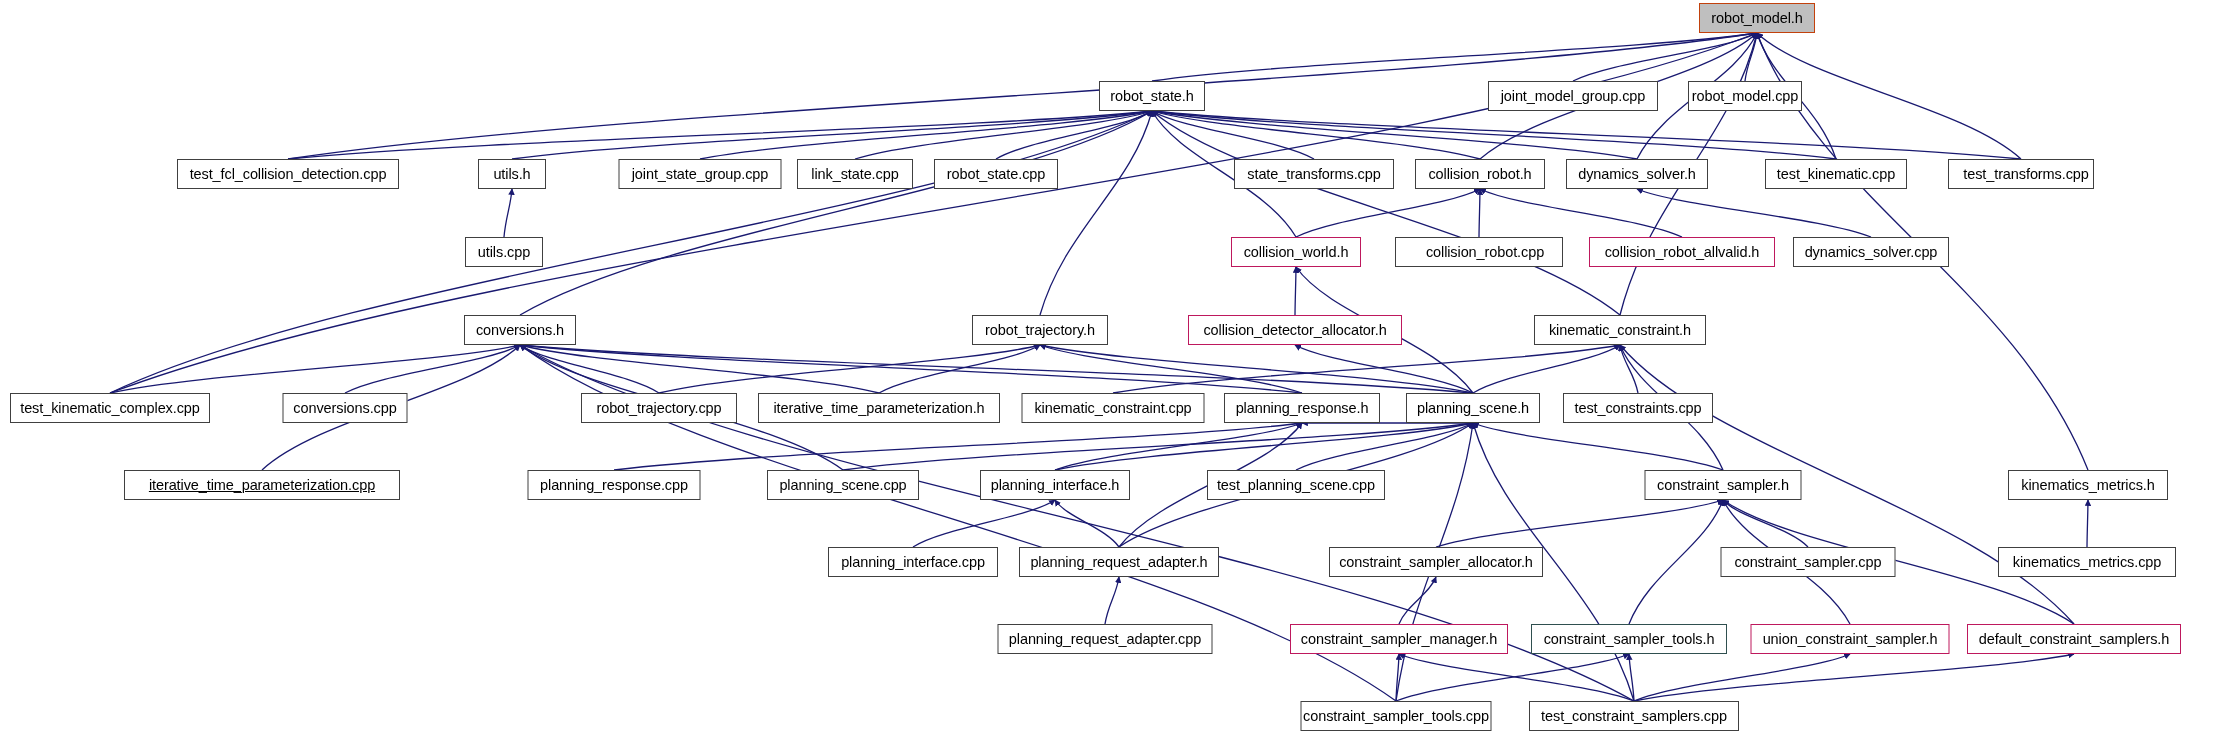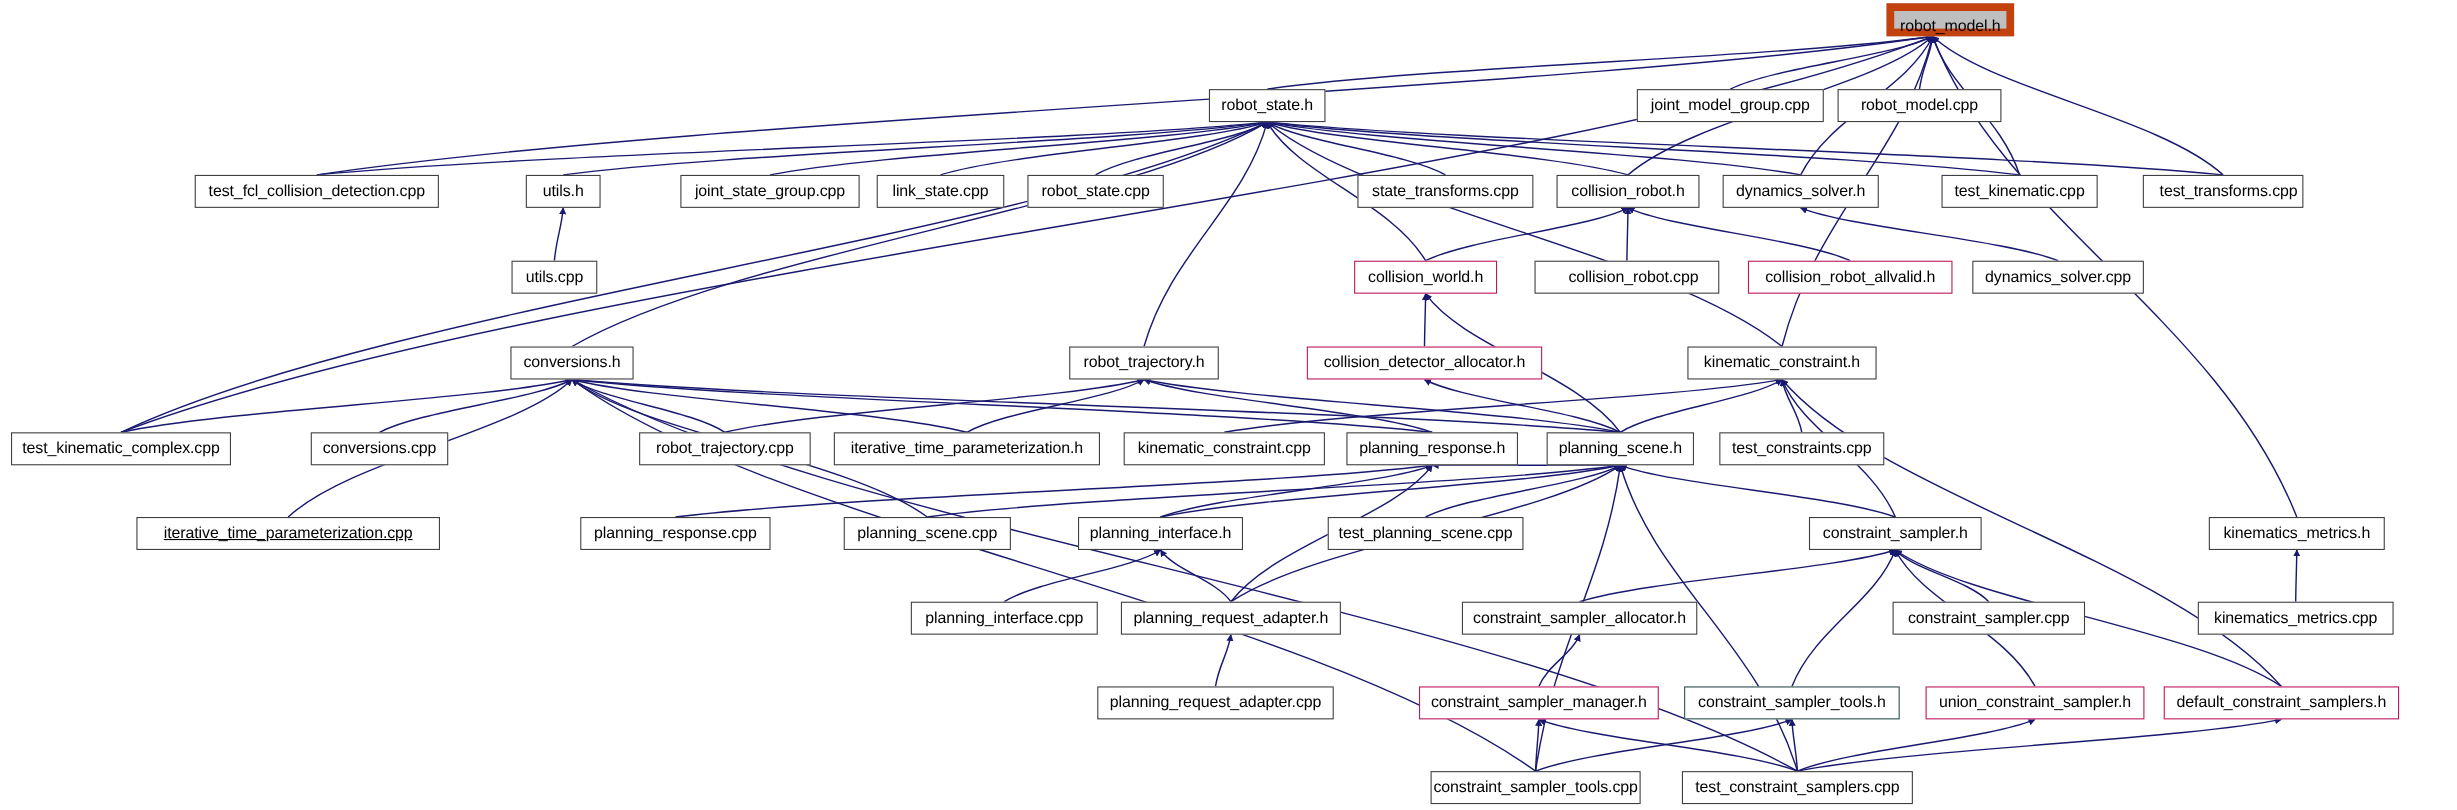--- a/index.html
+++ b/index.html
@@ -32,22 +32,21 @@
     white-space: nowrap;
     font-size: 14.5px;
     color: #000000;
     background: #ffffff;
     border: 1px solid #404040;
     transform: translate(-50%, -50%);
     letter-spacing: -0.1px;
   }
   .node.root {
     background: #bfbfbf;
-    border: 7px solid #c2410c;
-    margin-left: 16px;
+    border: 1px solid #c2410c;
   }
   .node.warn {
     border: 1px solid #be185d;
   }
   .node.darkborder {
     border: 1px solid #2f4f4f;
   }
 </style>
 </head>
 <body>
@@ -139,21 +138,21 @@
         <path d="M 1634 701 C 1632.9 681.26, 1629.9499999999998 671.86, 1629 654" fill="none" stroke="#191970" stroke-width="1.3" marker-end="url(#arrow)"></path>
         <path d="M 1634 701 C 1681.52 681.26, 1808.96 671.86, 1850 654" fill="none" stroke="#191970" stroke-width="1.3" marker-end="url(#arrow)"></path>
         <path d="M 1634 701 C 1733.8 681.26, 1987.4 671.86, 2074 654" fill="none" stroke="#191970" stroke-width="1.3" marker-end="url(#arrow)"></path>
         <path d="M 2087 547 C 2087.22 527.26, 2087.8100000000004 517.86, 2088 500" fill="none" stroke="#191970" stroke-width="1.3" marker-end="url(#arrow)"></path>
       </g>
   </svg>
   <div id="node-layer">
       <div class="node root" style="left: 1757px; top: 18px; width: 116px;">robot_model.h</div>
       <div class="node" style="left: 1152px; top: 96px; width: 106px;">robot_state.h</div>
       <div class="node" style="left: 1573px; top: 96px; width: 170px;">joint_model_group.cpp</div>
-      <div class="node" style="left: 1745px; top: 96px; width: 149px;">robot_model.cpp</div>
+      <div class="node" style="left: 1745px; top: 96px; width: 114px;">robot_model.cpp</div>
       <div class="node" style="left: 288px; top: 174px; width: 222px;">test_fcl_collision_detection.cpp</div>
       <div class="node" style="left: 512px; top: 174px; width: 68px;">utils.h</div>
       <div class="node" style="left: 700px; top: 174px; width: 163px;">joint_state_group.cpp</div>
       <div class="node" style="left: 855px; top: 174px; width: 116px;">link_state.cpp</div>
       <div class="node" style="left: 996px; top: 174px; width: 124px;">robot_state.cpp</div>
       <div class="node" style="left: 1314px; top: 174px; width: 160px;">state_transforms.cpp</div>
       <div class="node" style="left: 1480px; top: 174px; width: 130px;">collision_robot.h</div>
       <div class="node" style="left: 1637px; top: 174px; width: 142px;">dynamics_solver.h</div>
       <div class="node" style="left: 1836px; top: 174px; width: 142px;">test_kinematic.cpp</div>
       <div class="node" style="left: 2021px; top: 174px; width: 146px; padding-left: 10px;">test_transforms.cpp</div>

